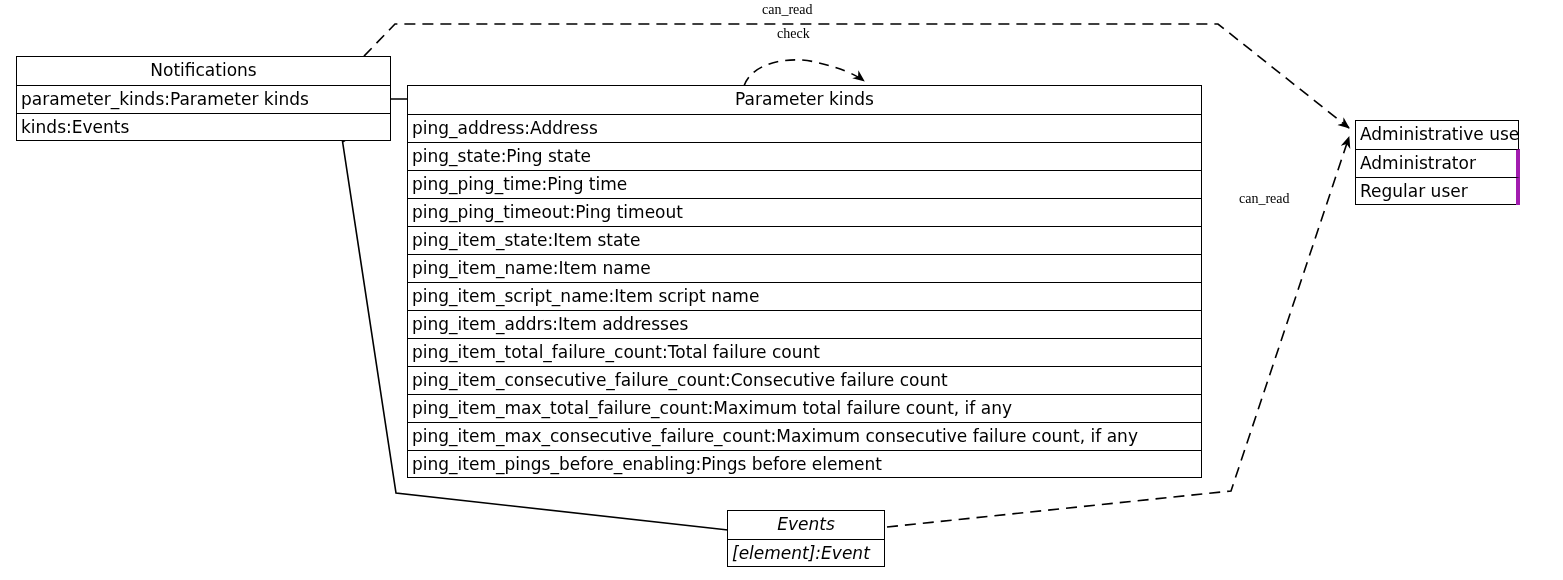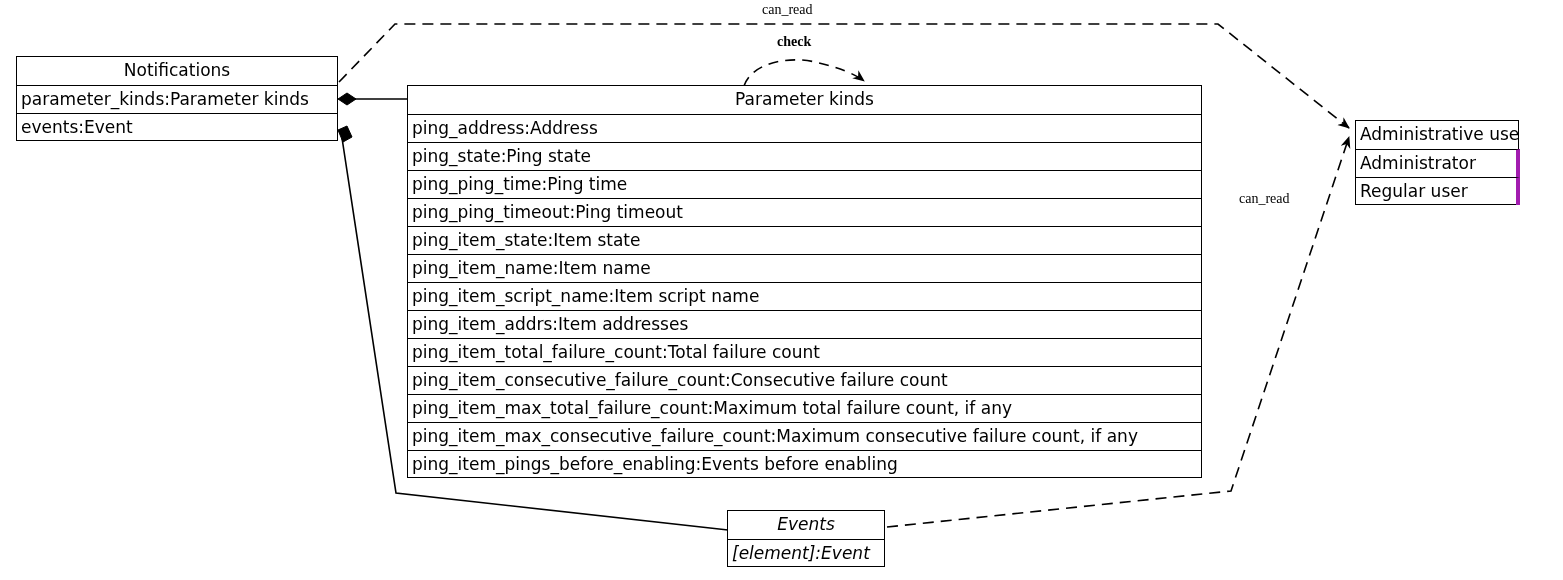--- a/index.html
+++ b/index.html
@@ -50,21 +50,21 @@
     text-align: left;
   }
   .edge-label {
     position: absolute;
     font-family: "Liberation Serif", serif;
     font-size: 14px;
     color: #000000;
     white-space: nowrap;
   }
   
-  #node-notifications { left: 16px; top: 56px; width: 322px; height: 85px; }
+  #node-notifications { left: 16px; top: 56px; width: 375px; height: 85px; }
   #node-parameter-kinds { left: 407px; top: 85px; width: 795px; height: 393px; }
   #node-admin-user { left: 1355px; top: 120px; width: 164px; height: 85px; }
   #node-admin-user .row.field { width: 164px; border-right: 4px solid #a21caf; }
   #node-events { left: 727px; top: 510px; width: 158px; height: 57px; font-style: italic; }
 </style>
 </head>
 <body>
 
 <div id="canvas">
 
@@ -84,48 +84,48 @@
     <path d="M352,99 L407,99" fill="none" stroke="#000000" stroke-width="1.6"></path>
     <polygon points="338,99 347,93 356,99 347,105" fill="#000000" stroke="#000000" stroke-width="1"></polygon>
 
     <path d="M342,138 L396,493 L728,530" fill="none" stroke="#000000" stroke-width="1.6"></path>
     <polygon points="338,130 347,126 352,137 343,142" fill="#000000" stroke="#000000" stroke-width="1"></polygon>
   </svg>
 
   <div class="node" id="node-notifications">
     <div class="row title first">Notifications</div>
     <div class="row field">parameter_kinds:Parameter kinds</div>
-    <div class="row field">events:Event</div>
+    <div class="row field">kinds:Events</div>
   </div>
 
   <div class="node" id="node-parameter-kinds">
     <div class="row title first">Parameter kinds</div>
     <div class="row field">ping_address:Address</div>
     <div class="row field">ping_state:Ping state</div>
     <div class="row field">ping_ping_time:Ping time</div>
     <div class="row field">ping_ping_timeout:Ping timeout</div>
     <div class="row field">ping_item_state:Item state</div>
     <div class="row field">ping_item_name:Item name</div>
     <div class="row field">ping_item_script_name:Item script name</div>
     <div class="row field">ping_item_addrs:Item addresses</div>
     <div class="row field">ping_item_total_failure_count:Total failure count</div>
     <div class="row field">ping_item_consecutive_failure_count:Consecutive failure count</div>
     <div class="row field">ping_item_max_total_failure_count:Maximum total failure count, if any</div>
     <div class="row field">ping_item_max_consecutive_failure_count:Maximum consecutive failure count, if any</div>
-    <div class="row field">ping_item_pings_before_enabling:Events before enabling</div>
+    <div class="row field">ping_item_pings_before_enabling:Pings before element</div>
   </div>
 
   <div class="node" id="node-admin-user">
     <div class="row title first">Administrative user</div>
     <div class="row field">Administrator</div>
     <div class="row field">Regular user</div>
   </div>
 
   <div class="node" id="node-events">
     <div class="row title first">Events</div>
     <div class="row field">[element]:Event</div>
   </div>
 
   <div class="edge-label" style="left:762px; top:2px;">can_read</div>
-  <div class="edge-label" style="left:777px; top:34px;font-weight:bold;">check</div>
+  <div class="edge-label" style="left:777px; top:26px;">check</div>
   <div class="edge-label" style="left:1239px; top:191px;">can_read</div>
 
 </div>
 
 </body></html>

